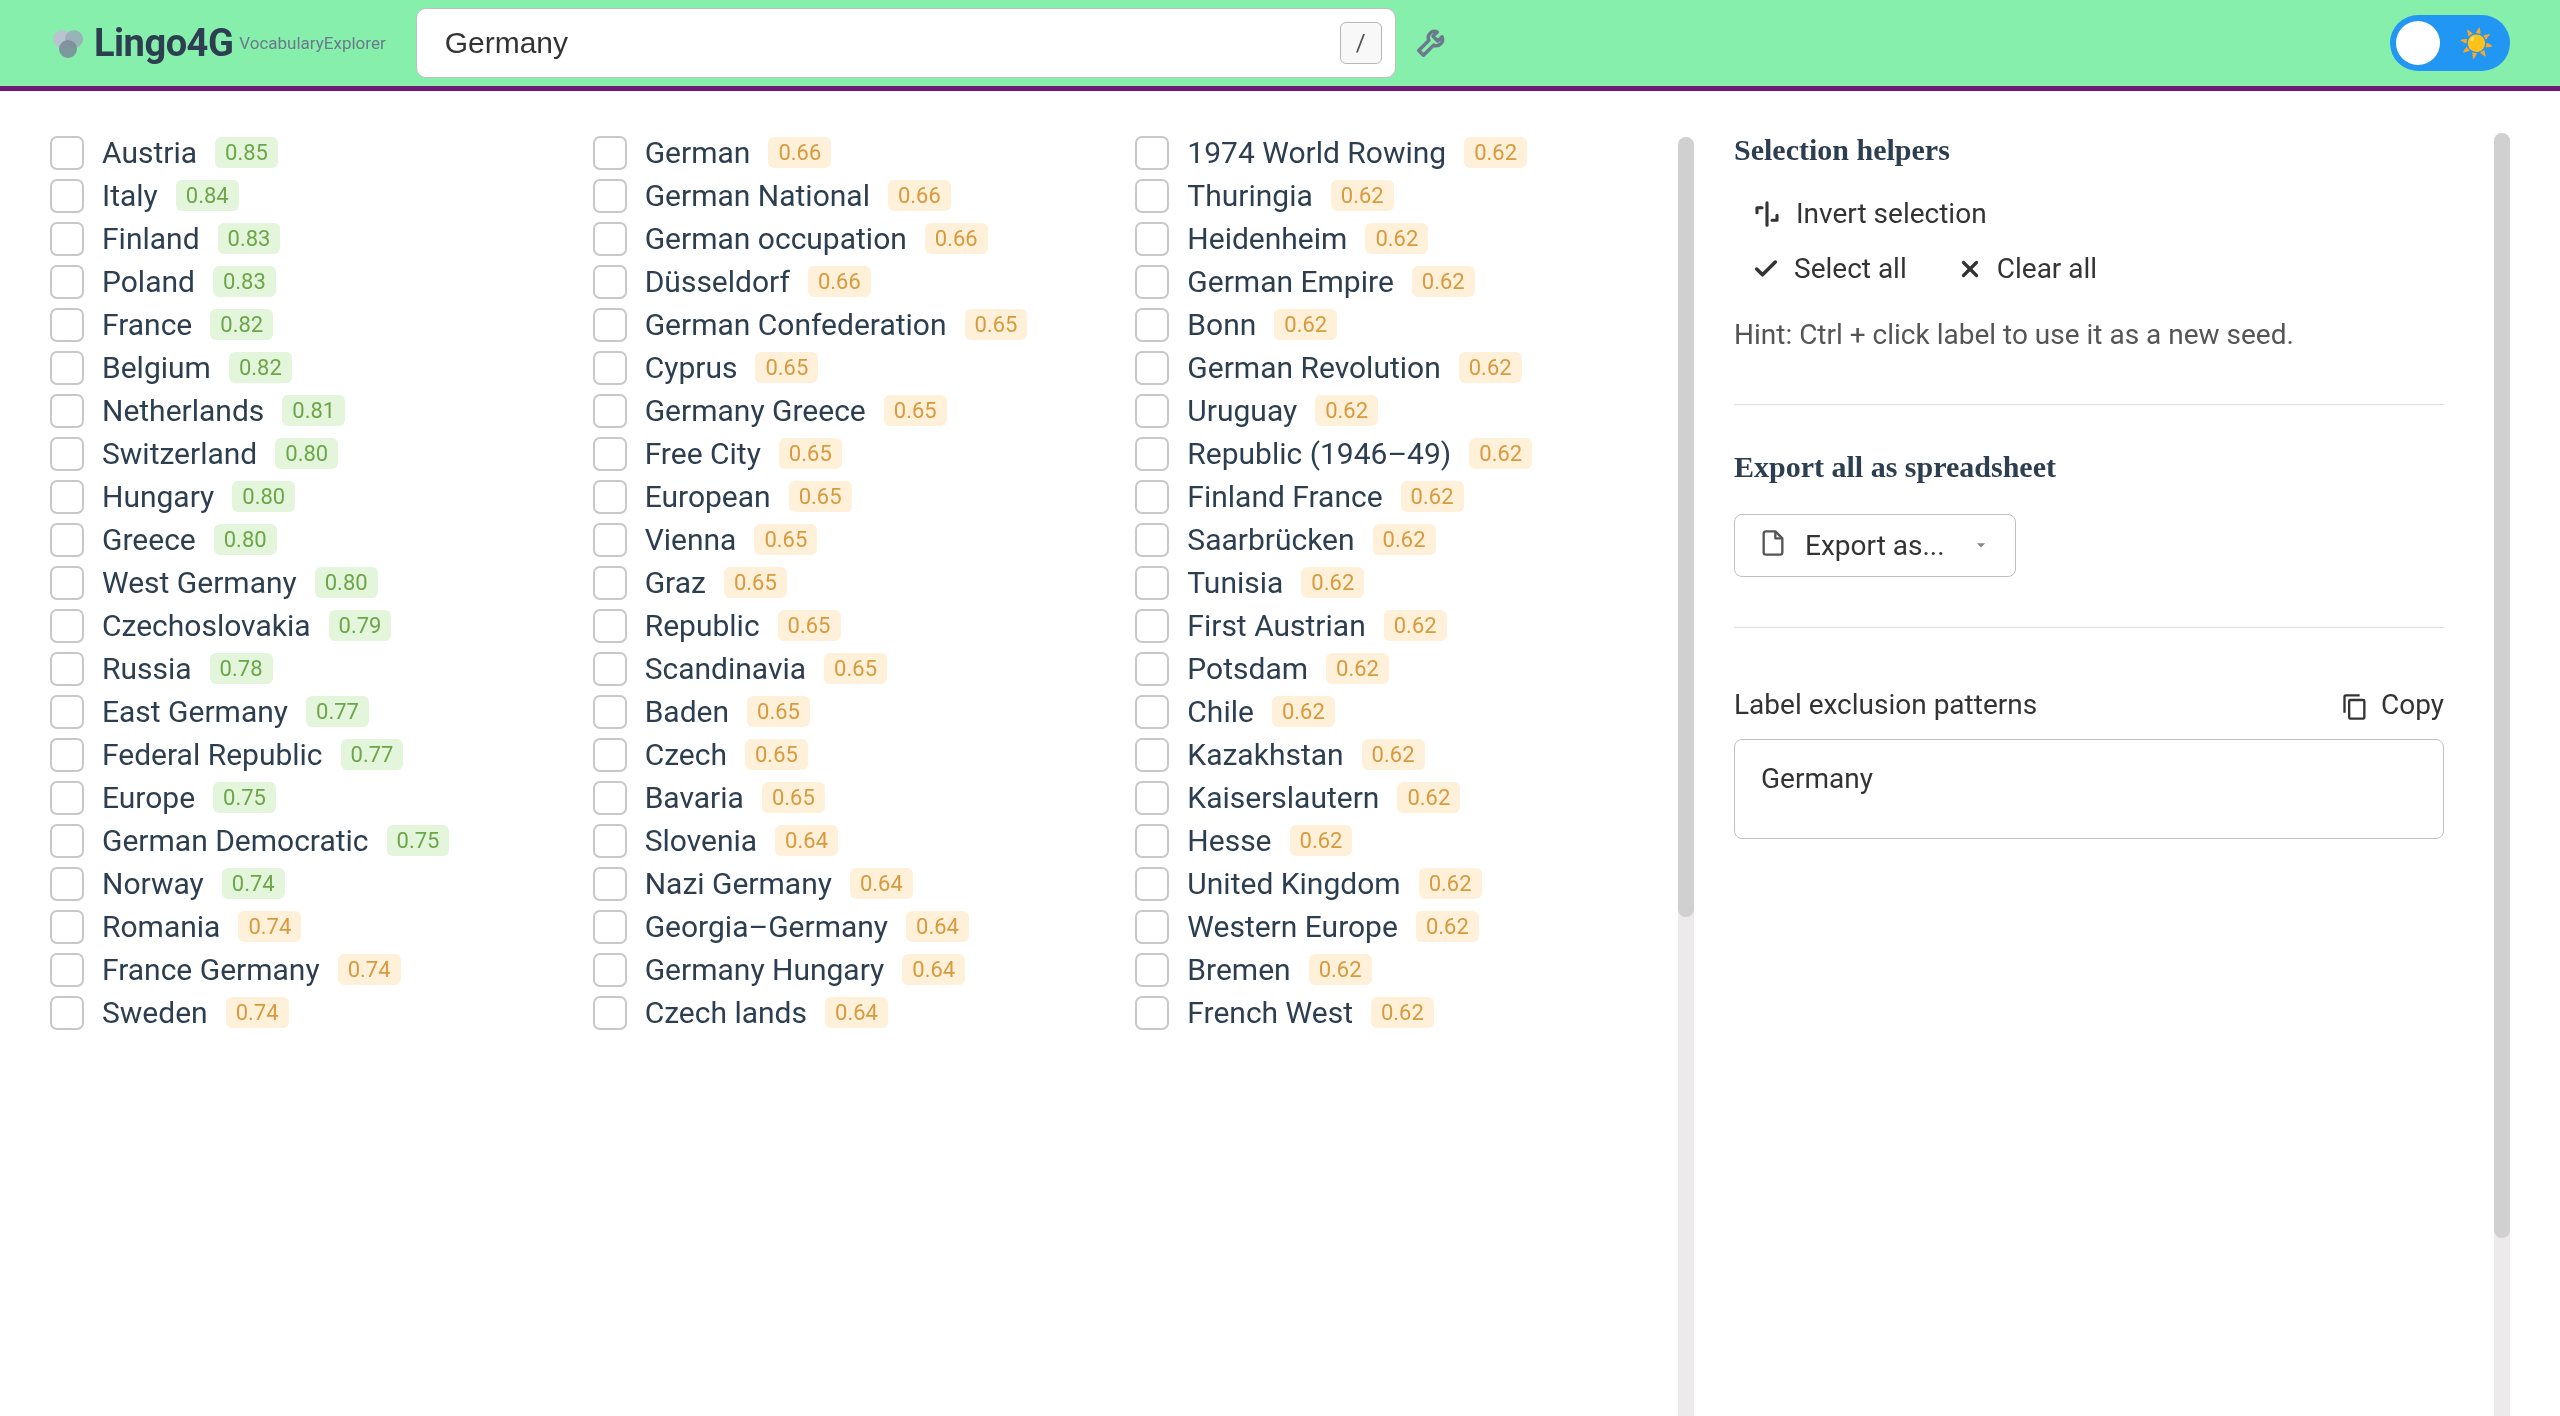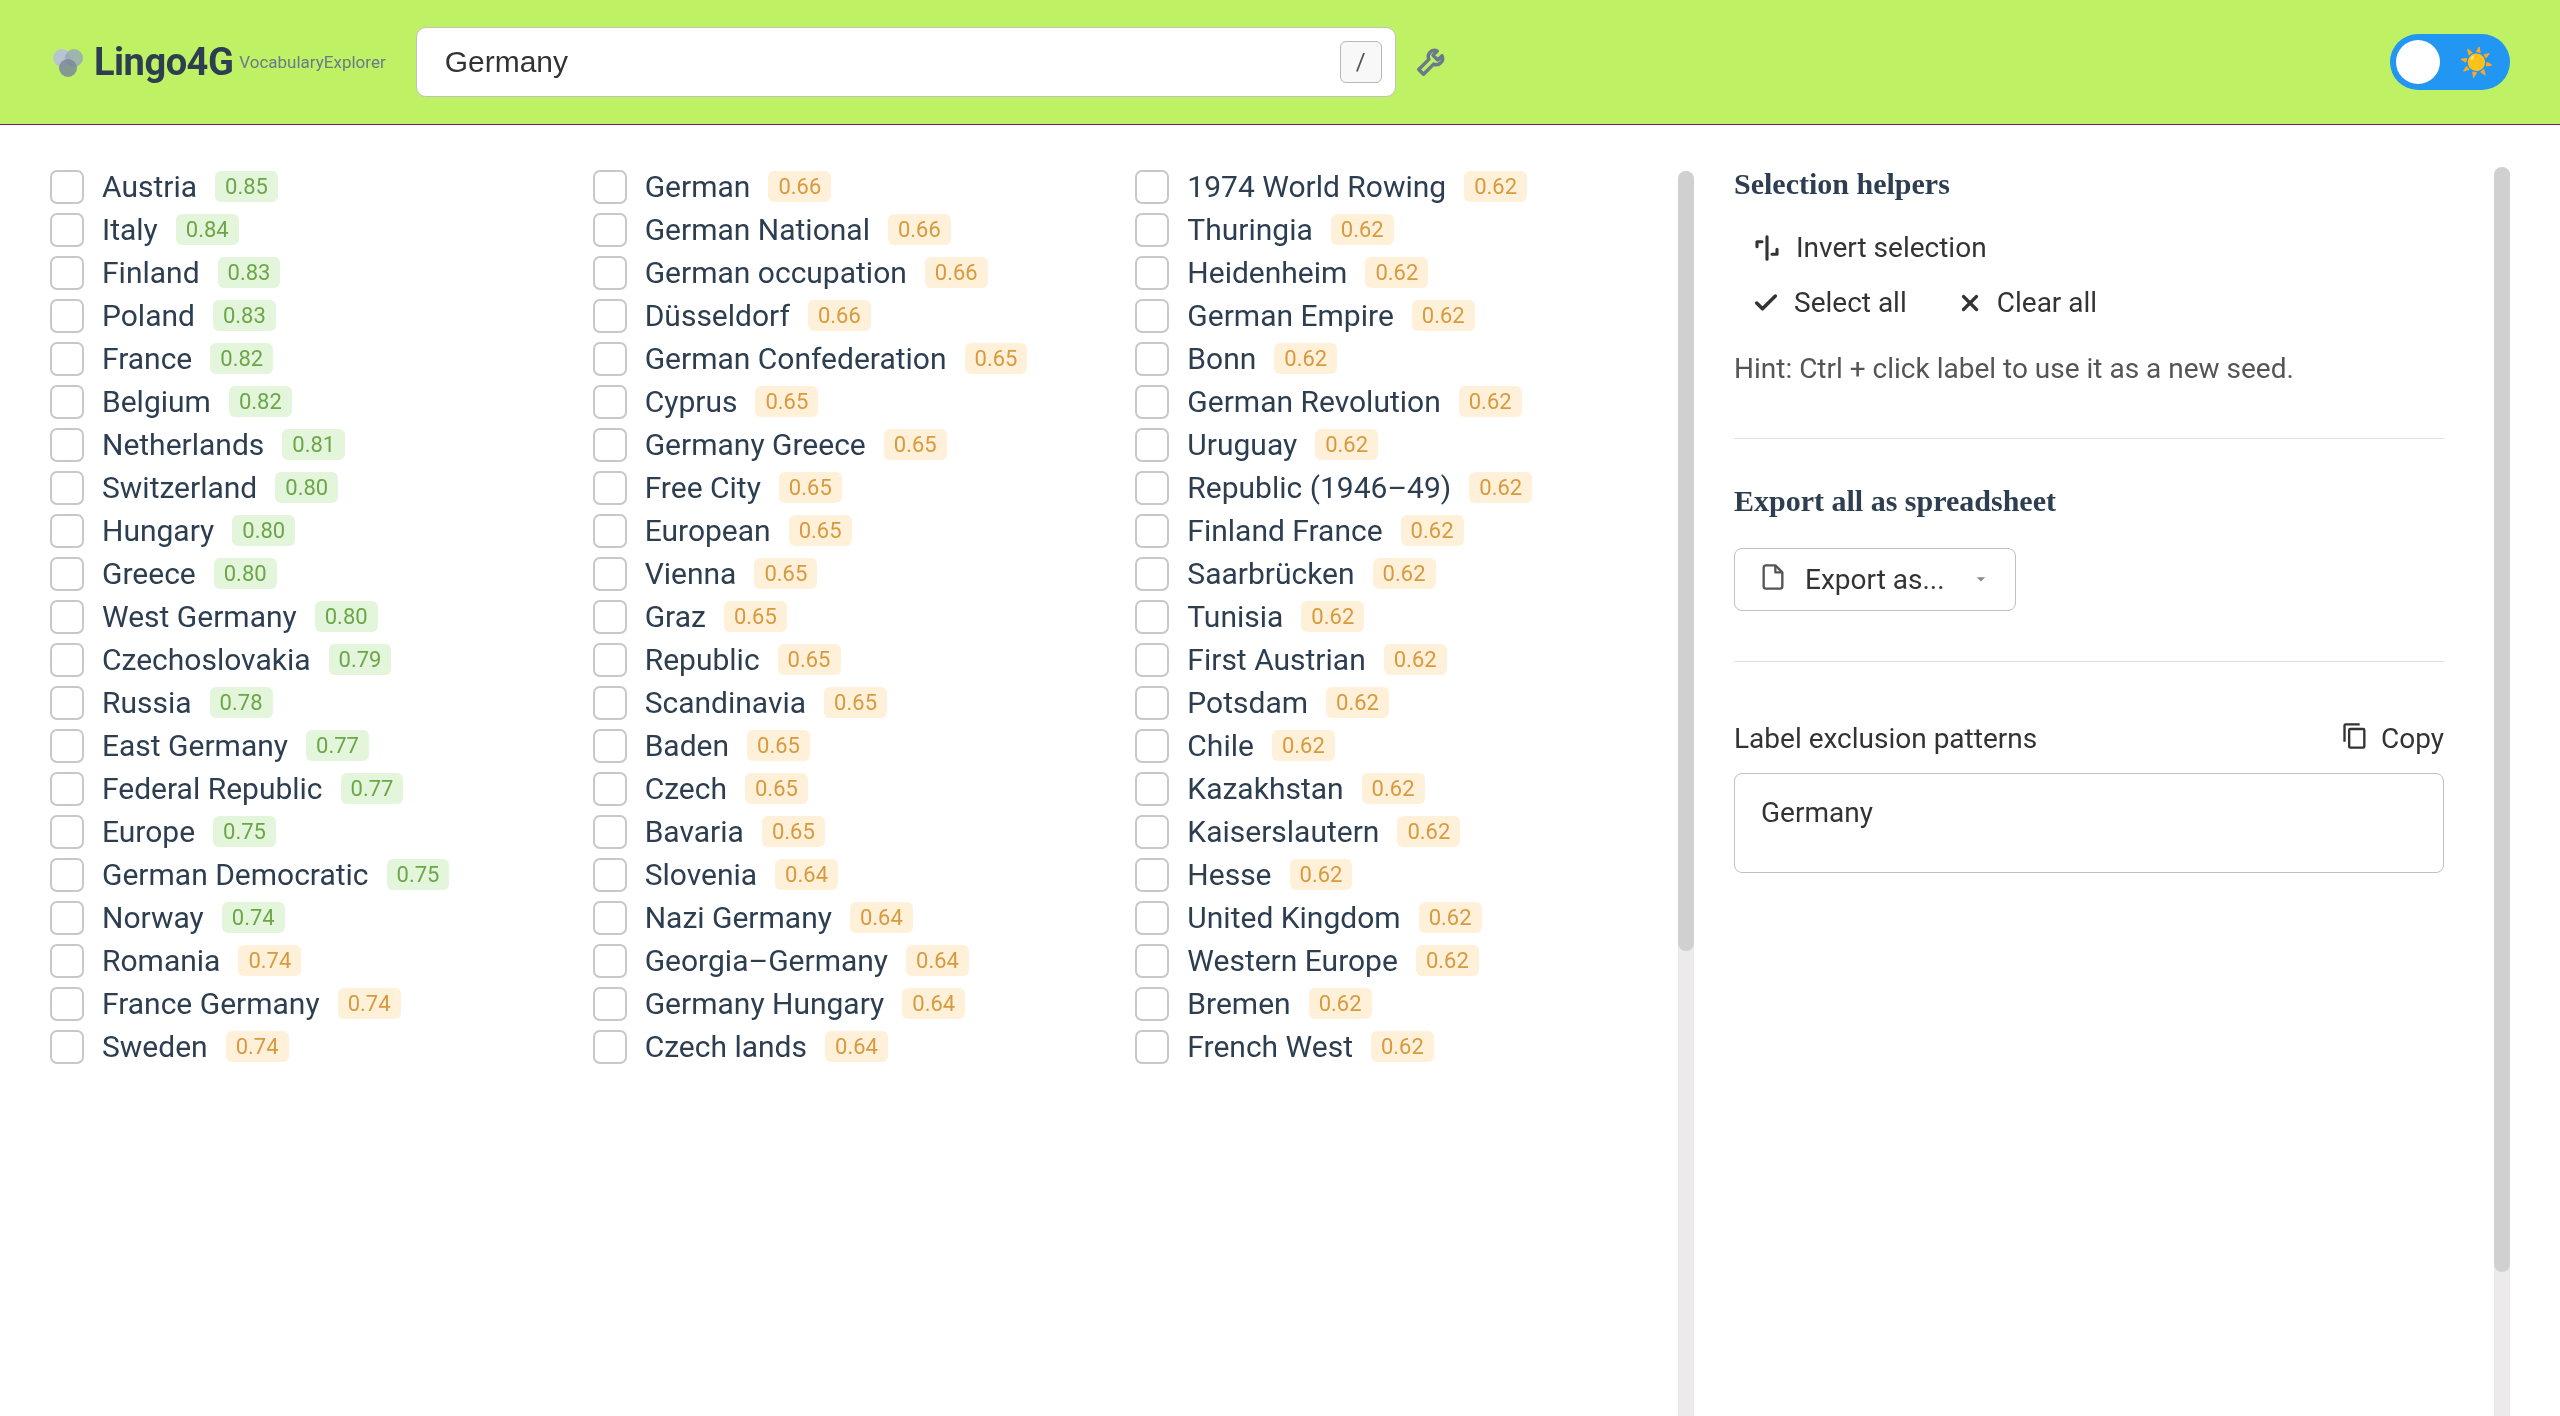--- a/index.html
+++ b/index.html
@@ -1,19 +1,19 @@
 <!DOCTYPE html>
 <html><head>
 <meta charset="utf-8">
 <style>
 * { box-sizing: border-box; margin: 0; padding: 0; }
 body { font-family: -apple-system, BlinkMacSystemFont, "Segoe UI", Roboto, "Helvetica Neue", Arial, sans-serif; background: #fff; color: #333; }
 
 
-.header { background: #bef264; border-bottom: 1px solid #701a75; padding: 27px 50px; display: flex; align-items: center; gap: 30px; }
+.header { background: #86efac; border-bottom: 5px solid #701a75; padding: 8px 50px; display: flex; align-items: center; gap: 30px; }
 .logo { display: flex; align-items: center; gap: 8px; }
 .logo-icon { width: 36px; height: 36px; position: relative; }
 .logo-text { font-size: 38px; font-weight: 700; color: #2c3e50; letter-spacing: -0.5px; }
 .logo-sub { display: flex; flex-direction: row; font-size: 17px; color: #6a7a8a; line-height: 1.1; margin-left: -2px; }
 
 .search-wrap { flex: 0 0 auto; display: flex; align-items: center; gap: 18px; }
 .search-box { position: relative; width: 980px; }
 .search-input { width: 100%; height: 70px; font-size: 30px; padding: 0 80px 0 28px; border: 1px solid #c0c0c0; border-radius: 10px; background: #fff; color: #333; }
 .kbd-hint { position: absolute; right: 14px; top: 50%; transform: translateY(-50%); width: 42px; height: 42px; border: 1px solid #b8b8b8; border-radius: 6px; background: #f8f8f8; display: flex; align-items: center; justify-content: center; font-size: 24px; color: #555; }
 .wrench { color: #6a7a8a; }
@@ -43,21 +43,21 @@
 .helper { display: flex; align-items: center; gap: 14px; font-size: 28px; color: #333; cursor: pointer; }
 .helper svg, .helper .ic { flex-shrink: 0; }
 .hint { font-size: 28px; color: #555; line-height: 1.4; margin-top: 30px; }
 .divider { height: 1px; background: #e0e0e0; margin: 50px 0 45px 0; }
 
 .export-btn { display: inline-flex; align-items: flex-start; gap: 18px; padding: 14px 24px; border: 1px solid #c0c0c0; border-radius: 8px; font-size: 28px; color: #333; background: #fff; cursor: pointer; }
 .export-btn .caret { margin-left: 8px; color: #888; }
 
 .excl-head { display: flex; align-items: center; justify-content: space-between; margin-top: 60px; margin-bottom: 18px; }
 .excl-label { font-size: 28px; color: #333; }
-.copy-group { display: flex; align-items: flex-start; gap: 12px; font-size: 28px; color: #333; cursor: pointer; }
+.copy-group { display: flex; align-items: flex-end; gap: 12px; font-size: 28px; color: #333; cursor: pointer; }
 .excl-box { border: 1px solid #c0c0c0; border-radius: 8px; padding: 22px 26px; font-size: 28px; color: #333; min-height: 100px; background: #fff; }
 
 .sb-scroll { width: 16px; background: #eceaea; border-radius: 8px; height: 1300px; position: relative; }
 .sb-thumb { position: absolute; top: 0; left: 0; right: 0; height: 85%; background: #d0d0d0; border-radius: 8px; }
 </style>
 </head>
 <body>
 
 <div class="header">
   <div class="logo">

